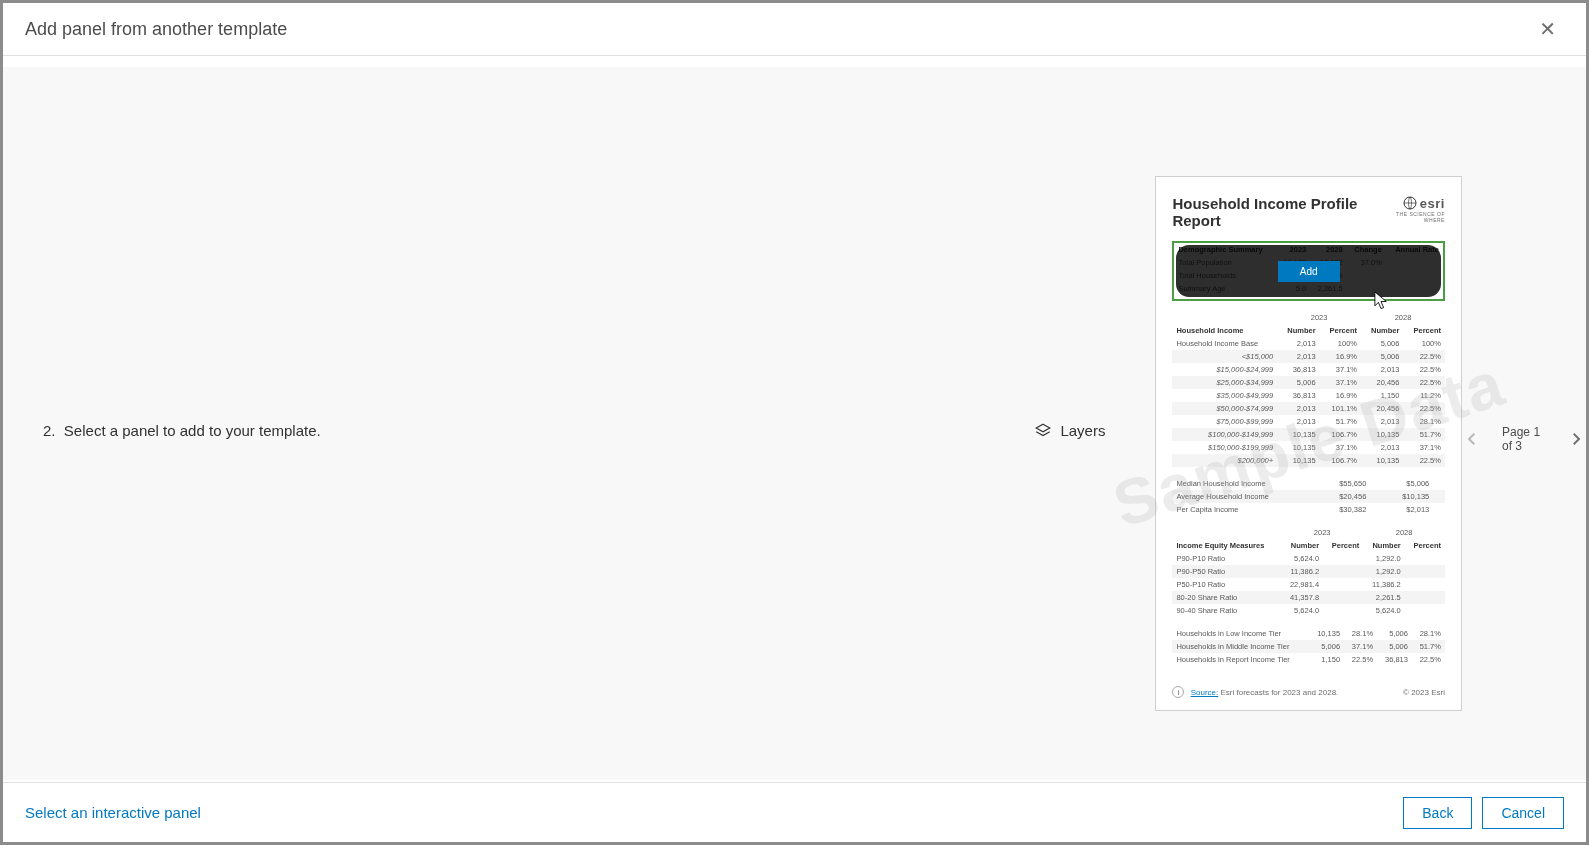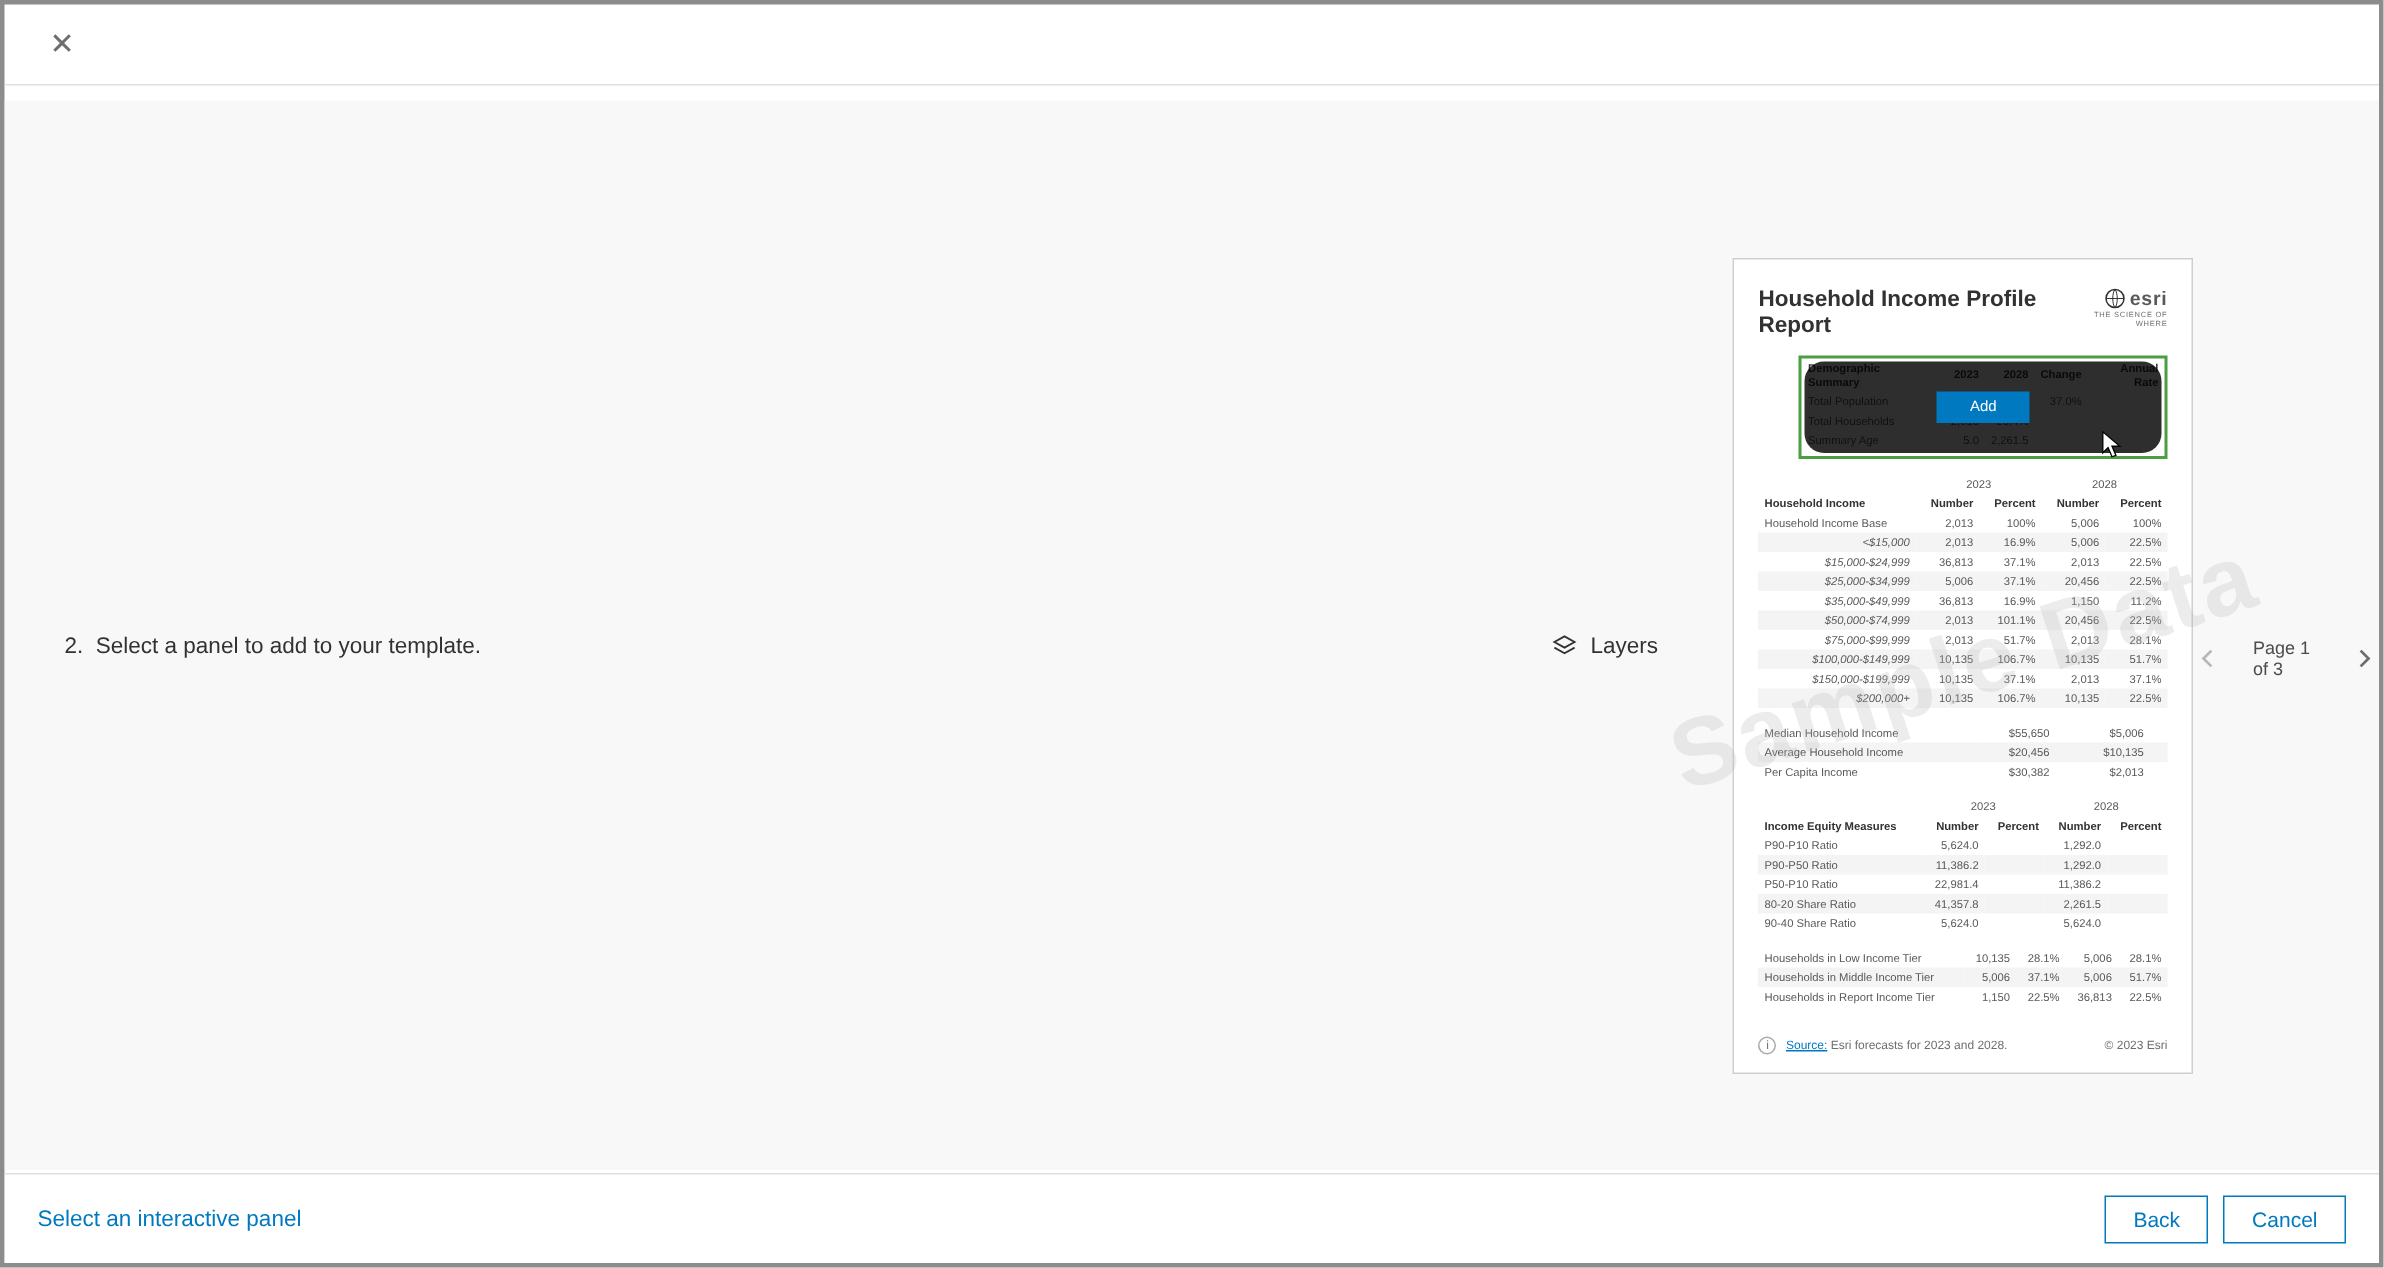--- a/index.html
+++ b/index.html
@@ -14,21 +14,21 @@
   .layers-icon { width:18px; height:18px; display:inline-block; }
   .content { position:absolute; top:64px; left:0; right:0; bottom:62px; background:#f8f8f8; overflow:hidden; display:flex; flex-direction:row; align-items:center; }
   .page { width:416px; background:#fff; border:1px solid #cfcfcf; margin-top:40px; position:relative; padding:18px 16px 12px 16px; font-size:8px; color:#595959;}
   .watermark { position:absolute; top:50%; left:50%; transform:translate(-50%,-50%) rotate(-18deg); font-size:64px; color:rgba(180,180,180,0.25); font-weight:600; letter-spacing:2px; pointer-events:none; white-space:nowrap;}
   .rpt-head { display:flex; justify-content:space-between; align-items:flex-start;gap:20px; }
   .rpt-title { font-size:15px; font-weight:600; color:#323232; }
   .rpt-sub { font-size:8px; color:#6e6e6e; margin-top:4px; line-height:1.3;}
   .logo { text-align:right; }
   .logo-name { font-weight:700; font-size:13px; letter-spacing:.5px;}
   .logo-tag { font-size:5px; color:#6e6e6e; letter-spacing:.5px;}
-  .sel-panel { position:relative; border:2px solid #4c9e43; margin-top:12px;margin-left:27px; }
+  .sel-panel { position:relative; border:2px solid #4c9e43; margin-top:12px; }
   .sel-overlay { position:absolute; inset:2px; background:rgba(0,0,0,0.82); display:flex; align-items:center; justify-content:center;border-radius:13px; }
   .add-btn { background:#0079c1; color:#fff; border:none; padding:5px 22px; font-size:10px; cursor:pointer; }
   .tbl { width:100%; border-collapse:collapse; font-size:7.5px; }
   .tbl th, .tbl td { padding:2px 4px; text-align:right; }
   .tbl .lbl { text-align:left; }
   .tbl .hdr { font-weight:600; color:#323232; }
   .stripe tr:nth-child(even) td { background:#f4f4f4; }
   .section-gap { height:10px; }
   .footer-row { display:flex; justify-content:space-between; align-items:center; font-size:8px; margin-top:20px; color:#6e6e6e;}
   .info-ic { display:inline-flex; width:12px; height:12px; border:1px solid #aaa; border-radius:50%; align-items:center; justify-content:center; font-size:8px; margin-right:4px;}
@@ -41,20 +41,21 @@
   .btns { display:flex; gap:10px; }
   .btn { border:1px solid #0079c1; background:#fff; color:#0079c1; padding:7px 18px; font-size:14px; cursor:pointer; }
   .cursor { position:absolute; width:14px; height:20px; pointer-events:none; z-index:50;}
   .indent { padding-left:12px !important; text-align:left;font-style:italic;}
   .yrhdr td { text-align:center; font-weight:400; }
 </style>
 </head>
 <body>
 
 <div class="header">
+  <div class="header-title">Add panel from another template</div>
   <div class="close">✕</div>
 </div>
 
 <div class="content">
   <div class="topbar" style="width:100%;">
     <div class="step">
       <span>2.</span>&nbsp;&nbsp;<span>Select a panel to add to your template.</span>
     </div>
     <div class="layers-btn">
       <span class="layers-icon">

